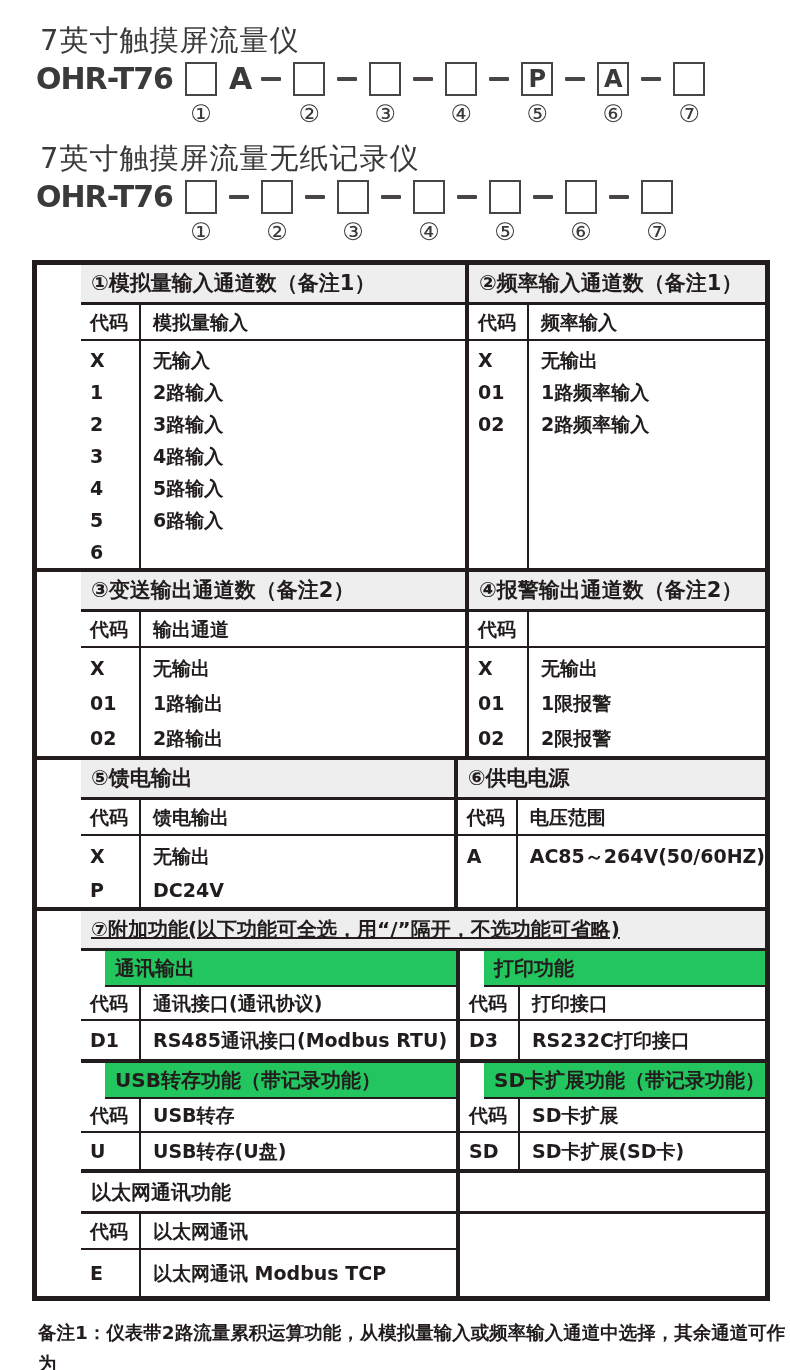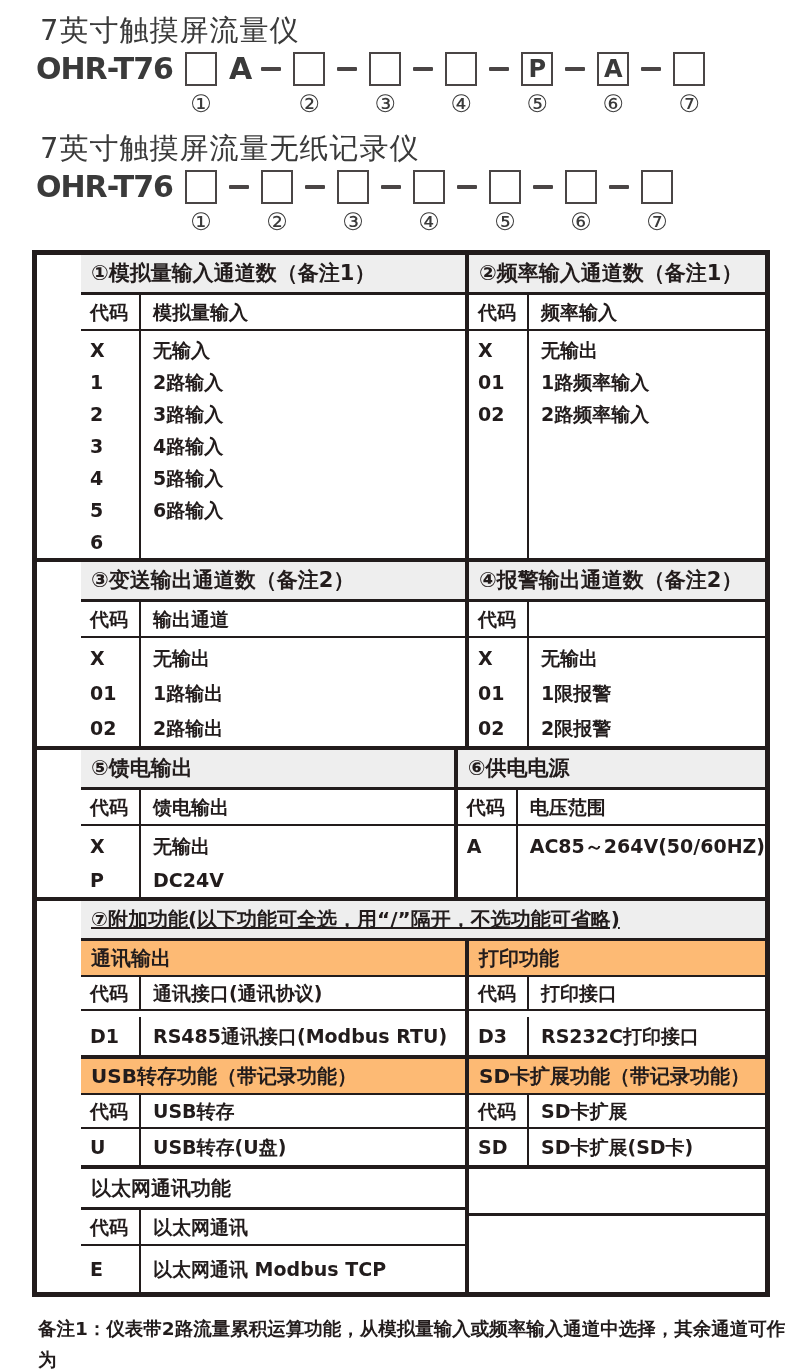--- a/index.html
+++ b/index.html
@@ -17,21 +17,21 @@
     font-family:"DejaVu Sans","Liberation Sans",sans-serif;
     color:var(--txt);
   }
   
   .ptitle{
     margin:0 0 0 40px;
     font-size:29px;line-height:36px;
     font-weight:500;color:var(--titletxt);
     letter-spacing:1px;
   }
-  .t1{padding-top:12px;}
+  .t1{padding-top:22px;}
   .t2{margin-top:10px;}
   .mrow{
     display:flex;align-items:flex-start;
     margin:4px 0 0 36px;
     column-gap:10px;
     height:68px;
   }
   .mtext{
     font-size:30px;font-weight:600;letter-spacing:-1px;
     line-height:34px;color:var(--titletxt);
@@ -80,24 +80,24 @@
   .sub{display:flex;height:34px;line-height:34px;border-bottom:2px solid var(--bc);font-size:19px;font-weight:700;}
   .ccol{width:60px;box-sizing:border-box;border-right:2px solid var(--bc);padding-left:9px;flex-shrink:0;}
   .vcol{flex:1;padding-left:12px;white-space:nowrap;overflow:hidden;}
   .data{display:flex;flex:1;font-size:19px;font-weight:700;}
   .data .ccol,.data .vcol{padding-top:3px;}
   .dr{display:block;}
   .blkA .dr{height:32px;line-height:32px;}
   .blkB .dr{height:35px;line-height:35px;}
   .blkC .dr{height:34px;line-height:34px;}
   
-  .sband{height:34px;line-height:34px;border-bottom:2px solid var(--bc);font-size:20px;font-weight:700;padding-left:10px;white-space:nowrap;overflow:hidden;background:#fdba74;}
+  .sband{height:34px;line-height:34px;border-bottom:2px solid var(--bc);font-size:20px;font-weight:700;padding-left:10px;white-space:nowrap;overflow:hidden;background:#22c55e;margin-left:24px;}
   .dsub{display:flex;height:32px;line-height:32px;border-bottom:2px solid var(--bc);font-size:19px;font-weight:700;}
   .crow{display:flex;font-size:19px;font-weight:700;}
-  .h38{height:38px;line-height:38px;margin-top:6px;}
+  .h38{height:38px;line-height:38px;}
   .h36{height:36px;line-height:36px;}
   .h34{height:34px;line-height:34px;}
   .h46{height:46px;line-height:46px;}
   .bb3{border-bottom:3px solid var(--bc);}
   .bb4{border-bottom:4px solid var(--bc);}
   .fill{flex:1;}
   .ethband{height:38px;line-height:38px;border-bottom:3px solid var(--bc);font-size:20px;font-weight:700;padding-left:10px;background:#fff;}
   .emptycell{background:#fff;}
   
   .note{

